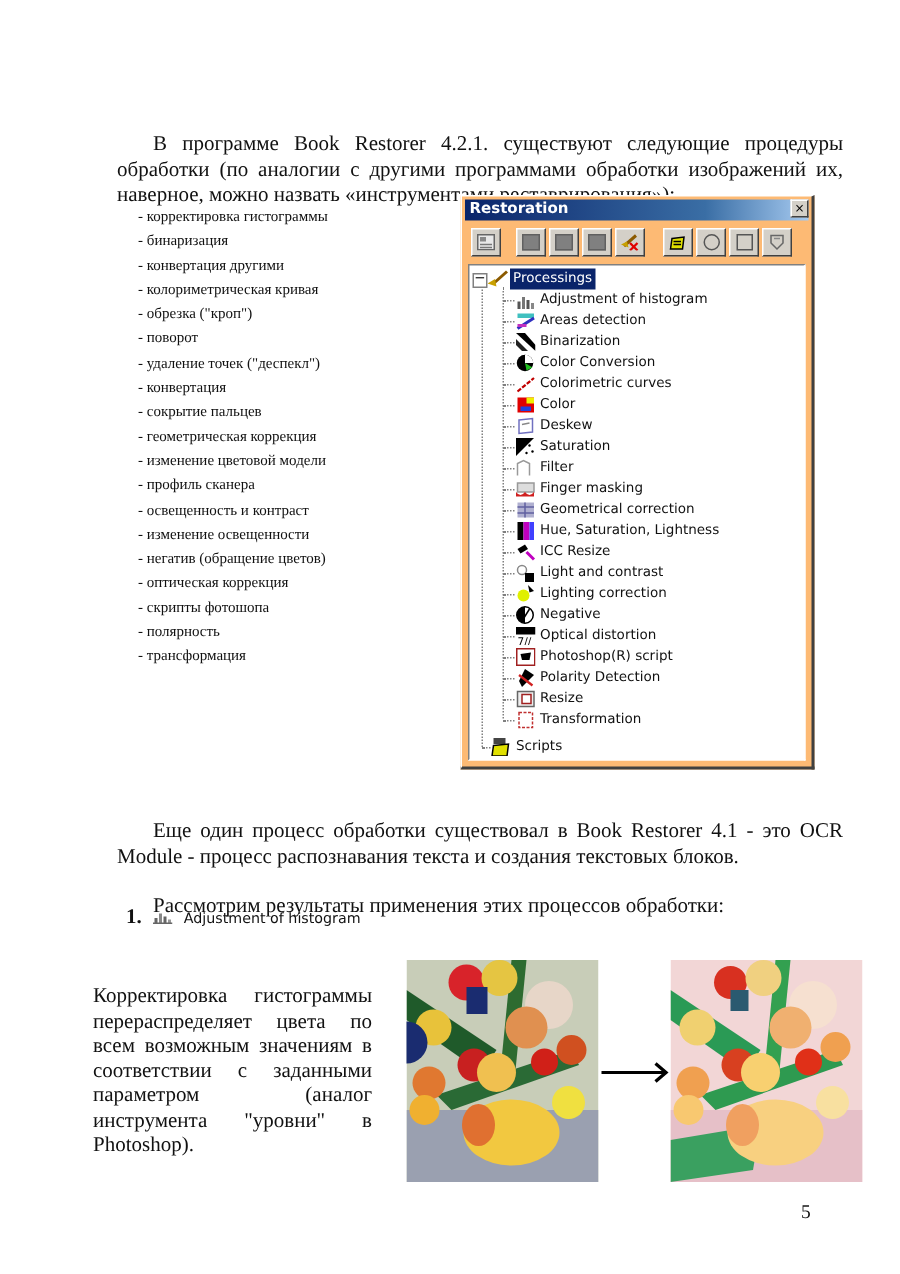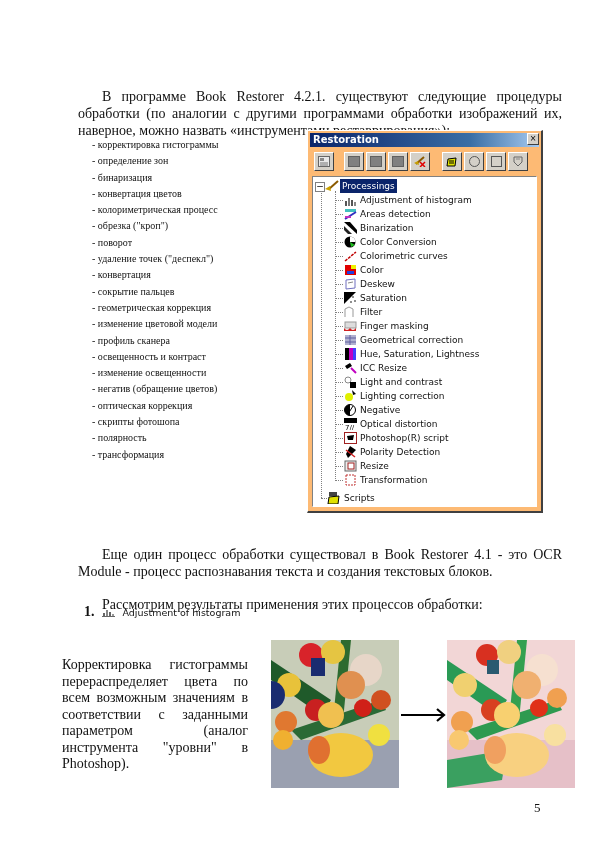--- a/index.html
+++ b/index.html
@@ -75,24 +75,23 @@
   .arrow { position: absolute; left: 399px; top: 708px; width: 48px; height: 14px; }
   .page-num { position: absolute; left: 534px; top: 800px; font-size: 13px; }
 </style>
 </head>
 <body>
 
 <p class="para" id="p1"><span class="indent"></span><span>В программе Book Restorer 4.2.1. существуют следующие процедуры обработки (по аналогии с другими программами обработки изображений их, наверное, можно назвать «инструментами реставрирования»):</span></p>
 
 <ul class="bullet-list">
   <li>- корректировка гистограммы</li>
-  <li>- определение зон</li>
   <li>- бинаризация</li>
-  <li>- конвертация цветов</li>
-  <li>- колориметрическая процесс</li>
+  <li>- конвертация другими</li>
+  <li>- колориметрическая кривая</li>
   <li>- обрезка ("кроп")</li>
   <li>- поворот</li>
   <li>- удаление точек ("деспекл")</li>
   <li>- конвертация</li>
   <li>- сокрытие пальцев</li>
   <li>- геометрическая коррекция</li>
   <li>- изменение цветовой модели</li>
   <li>- профиль сканера</li>
   <li>- освещенность и контраст</li>
   <li>- изменение освещенности</li>

